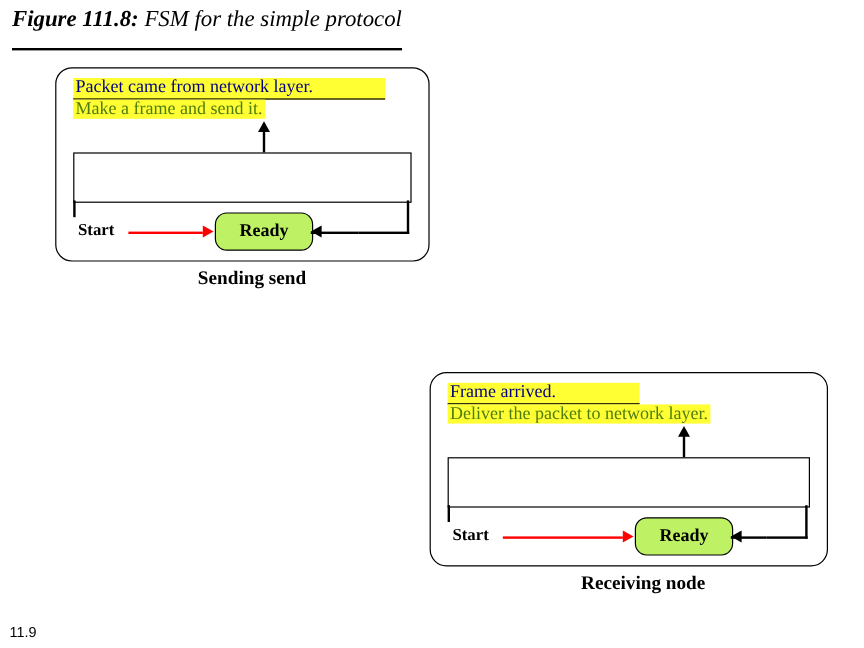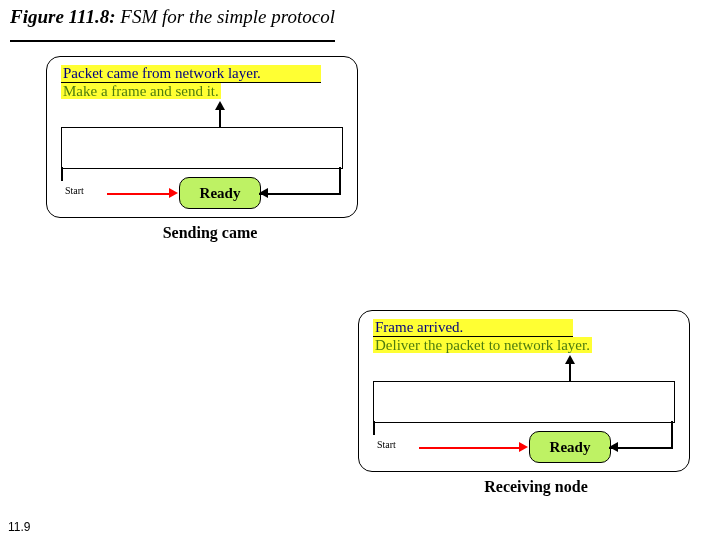--- a/index.html
+++ b/index.html
@@ -12,21 +12,21 @@
   .caption{position:absolute;font-weight:bold;font-size:16px;font-family:"Times New Roman",serif;text-align:center}
 
   
   .hl{background:#ffff33;padding:0 2px;line-height:1.15}
   .evtxt{position:absolute;font-size:15px;font-weight:normal}
   .evtxt .cond{color:#000080;border-bottom:1.5px solid #000;display:inline-block;padding-right:60px}
   .evtxt .act{color:#4d7c0f}
 
   
   .loop{position:absolute;border:1.5px solid #000}
-  .startlbl{position:absolute;font-weight:normal;font-size:10px}
+  .startlbl{position:absolute;font-weight:bold;font-size:14px}
   .readybox{position:absolute;border:1.5px solid #000;border-radius:10px;background:#bef264;display:flex;align-items:center;justify-content:center;font-weight:bold;font-size:15px}
 
   
   .arr{position:absolute}
   .redline{background:#f00;height:2px}
   .blkline{background:#000;height:2px}
   .vblk{background:#000;width:2px}
   .ah-left{width:0;height:0;border-top:5px solid transparent;border-bottom:5px solid transparent;border-right:9px solid #000;position:absolute}
   .ah-right-red{width:0;height:0;border-top:5px solid transparent;border-bottom:5px solid transparent;border-left:9px solid #f00;position:absolute}
   .ah-up{width:0;height:0;border-left:5px solid transparent;border-right:5px solid transparent;border-bottom:9px solid #000;position:absolute}
@@ -61,25 +61,25 @@
   </div>
 
   <div class="arr blkline" style="left:212px;top:136px;width:40px;"></div>
   <div class="ah-left" style="left:212px;top:131px;"></div>
 
   <div class="arr vblk" style="left:292px;top:110px;height:28px;"></div>
   <div class="arr blkline" style="left:252px;top:136px;width:42px;"></div>
 
   <div class="arr vblk" style="left:14px;top:110px;height:14px;"></div>
 </div>
-<div class="caption" style="left:140px;top:224px;width:140px;">Sending came</div>
+<div class="caption" style="left:140px;top:224px;width:140px;">Sending send</div>
 
 <div class="panel" style="left:358px;top:310px;width:330px;height:160px;">
   <div class="evtxt" style="left:14px;top:8px;">
-    <span class="hl cond" style="padding-right:110px;">Frame arrived.</span><br>
+    <span class="hl cond" style="padding-right:70px;">Frame arrived.</span><br>
     <span class="hl act">Deliver the packet to network layer.</span>
   </div>
 
   <div class="loop" style="left:14px;top:70px;width:300px;height:40px;"></div>
   <div class="arr vblk" style="left:210px;top:48px;height:22px;"></div>
   <div class="ah-up" style="left:206px;top:44px;"></div>
 
   <div class="startlbl" style="left:18px;top:128px;">Start</div>
   <div class="arr redline" style="left:60px;top:136px;width:100px;"></div>
   <div class="ah-right-red" style="left:160px;top:131px;"></div>

